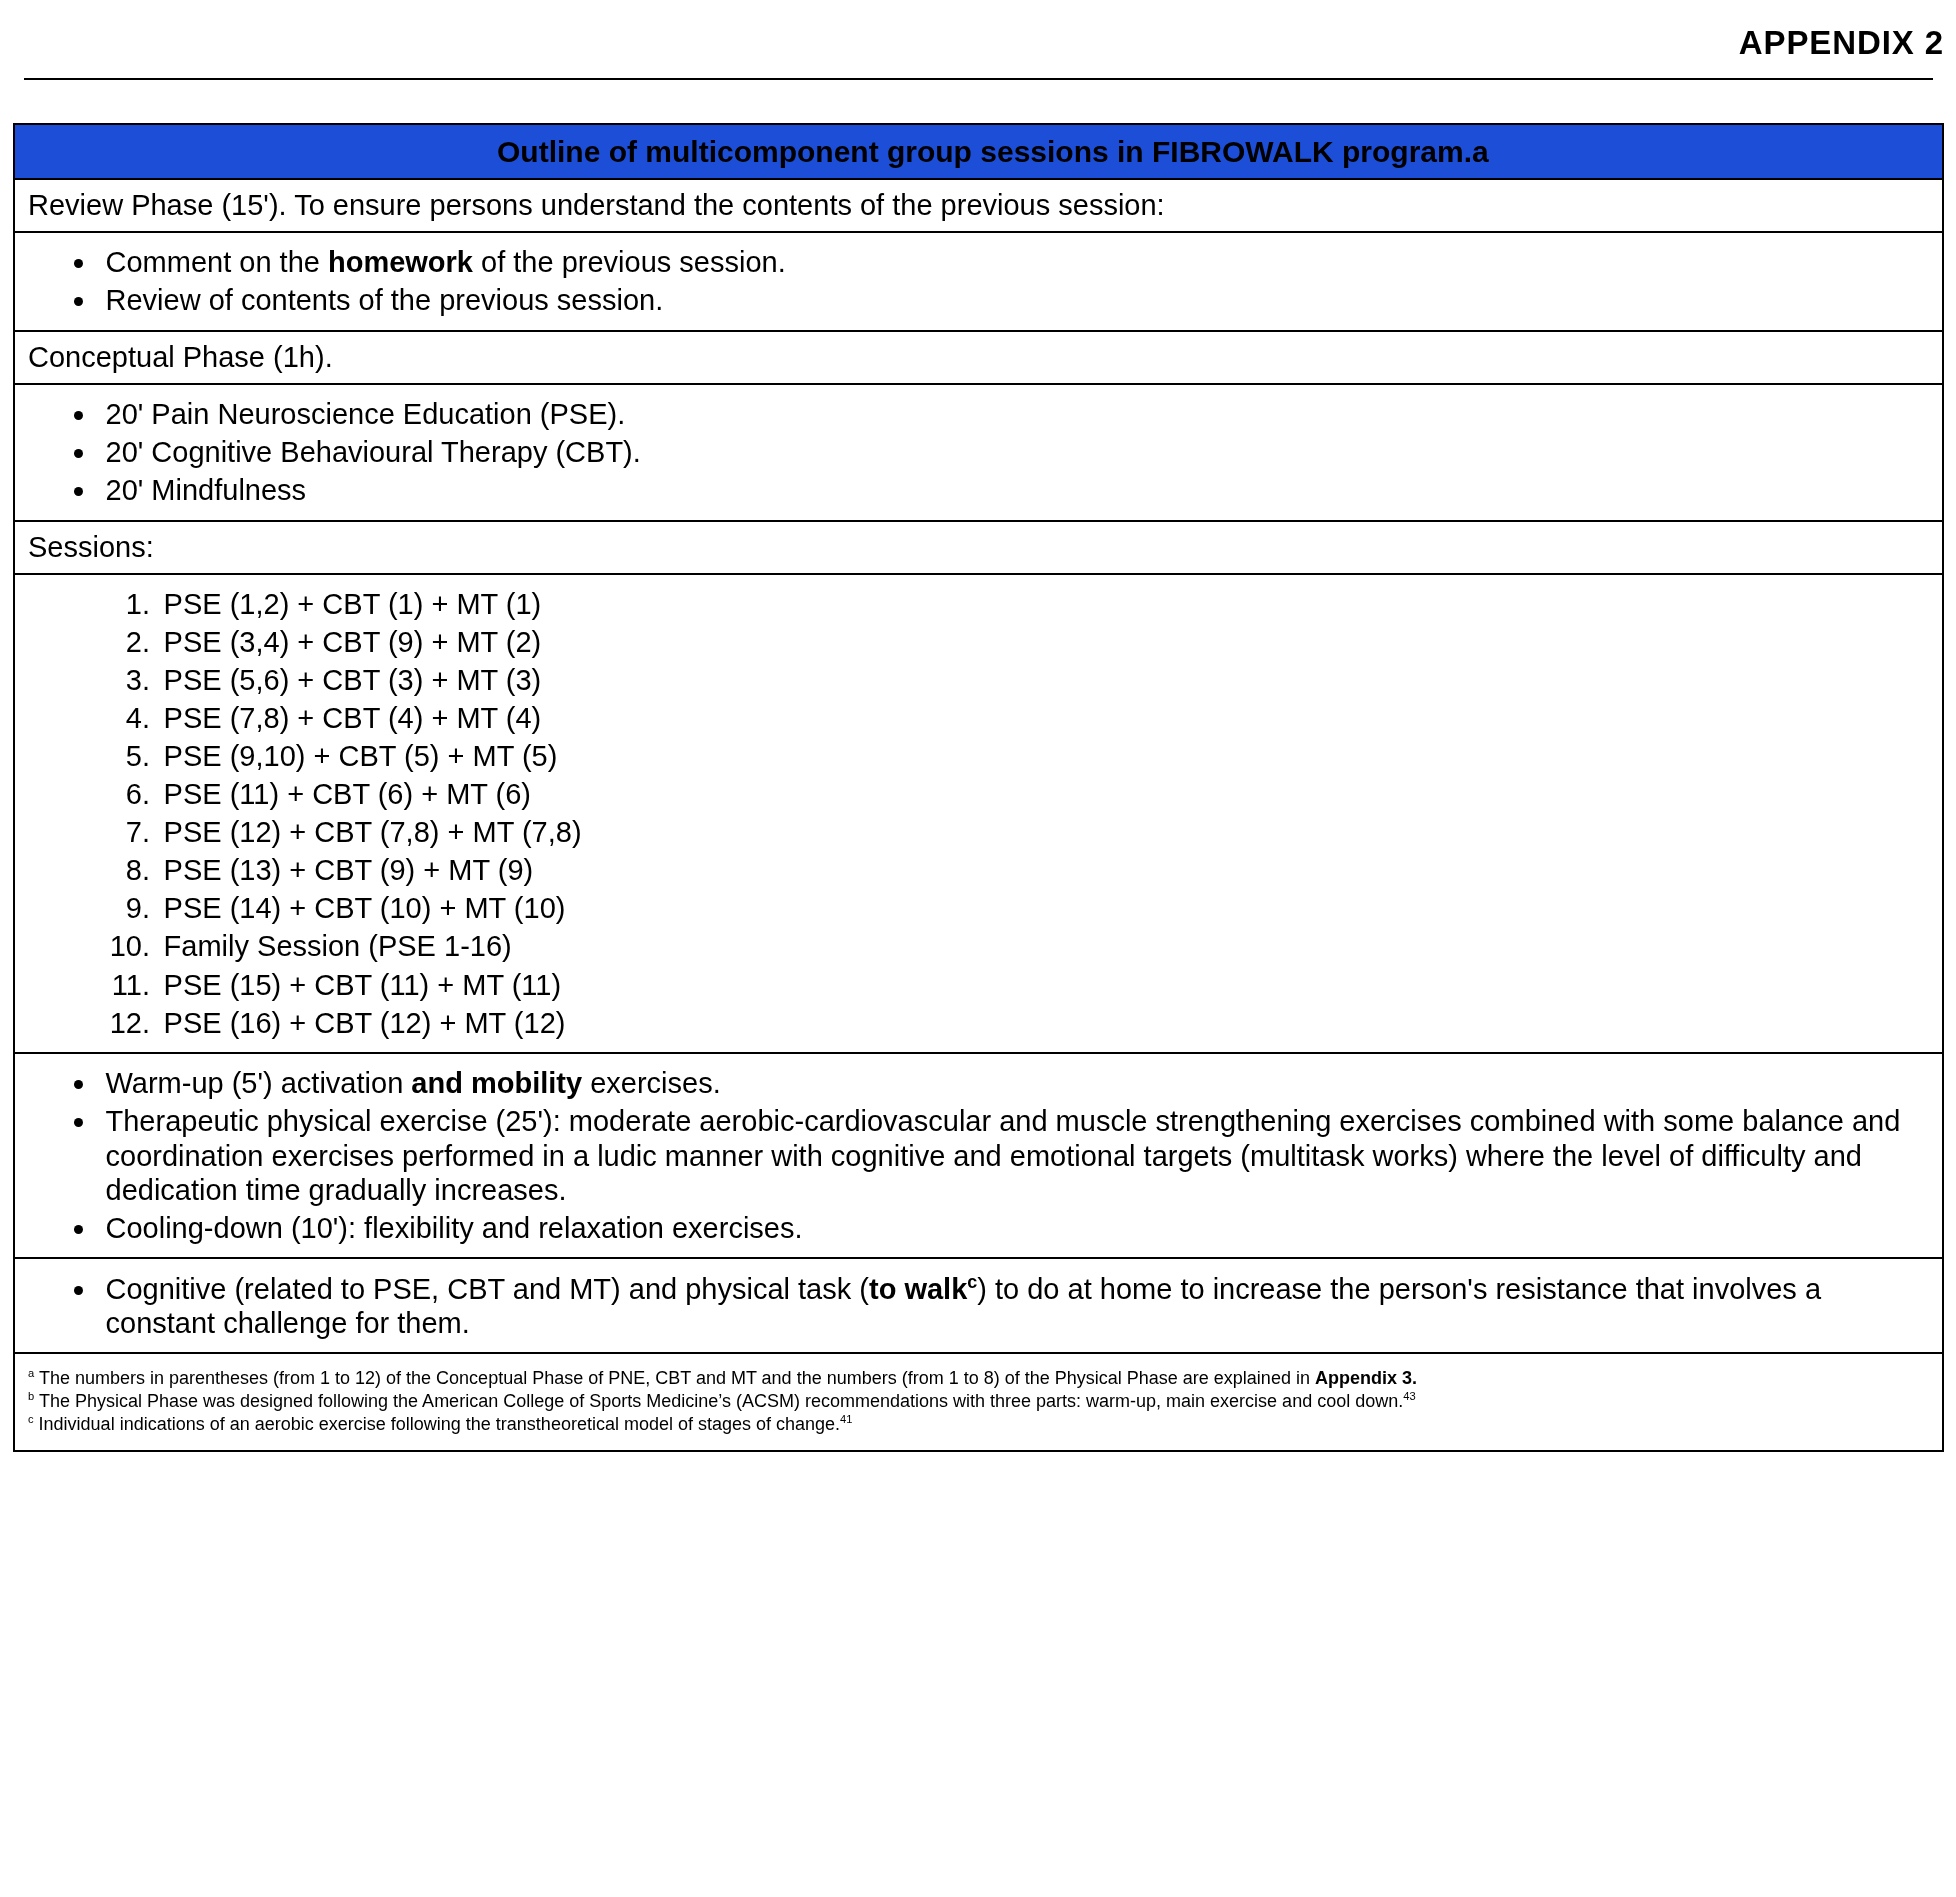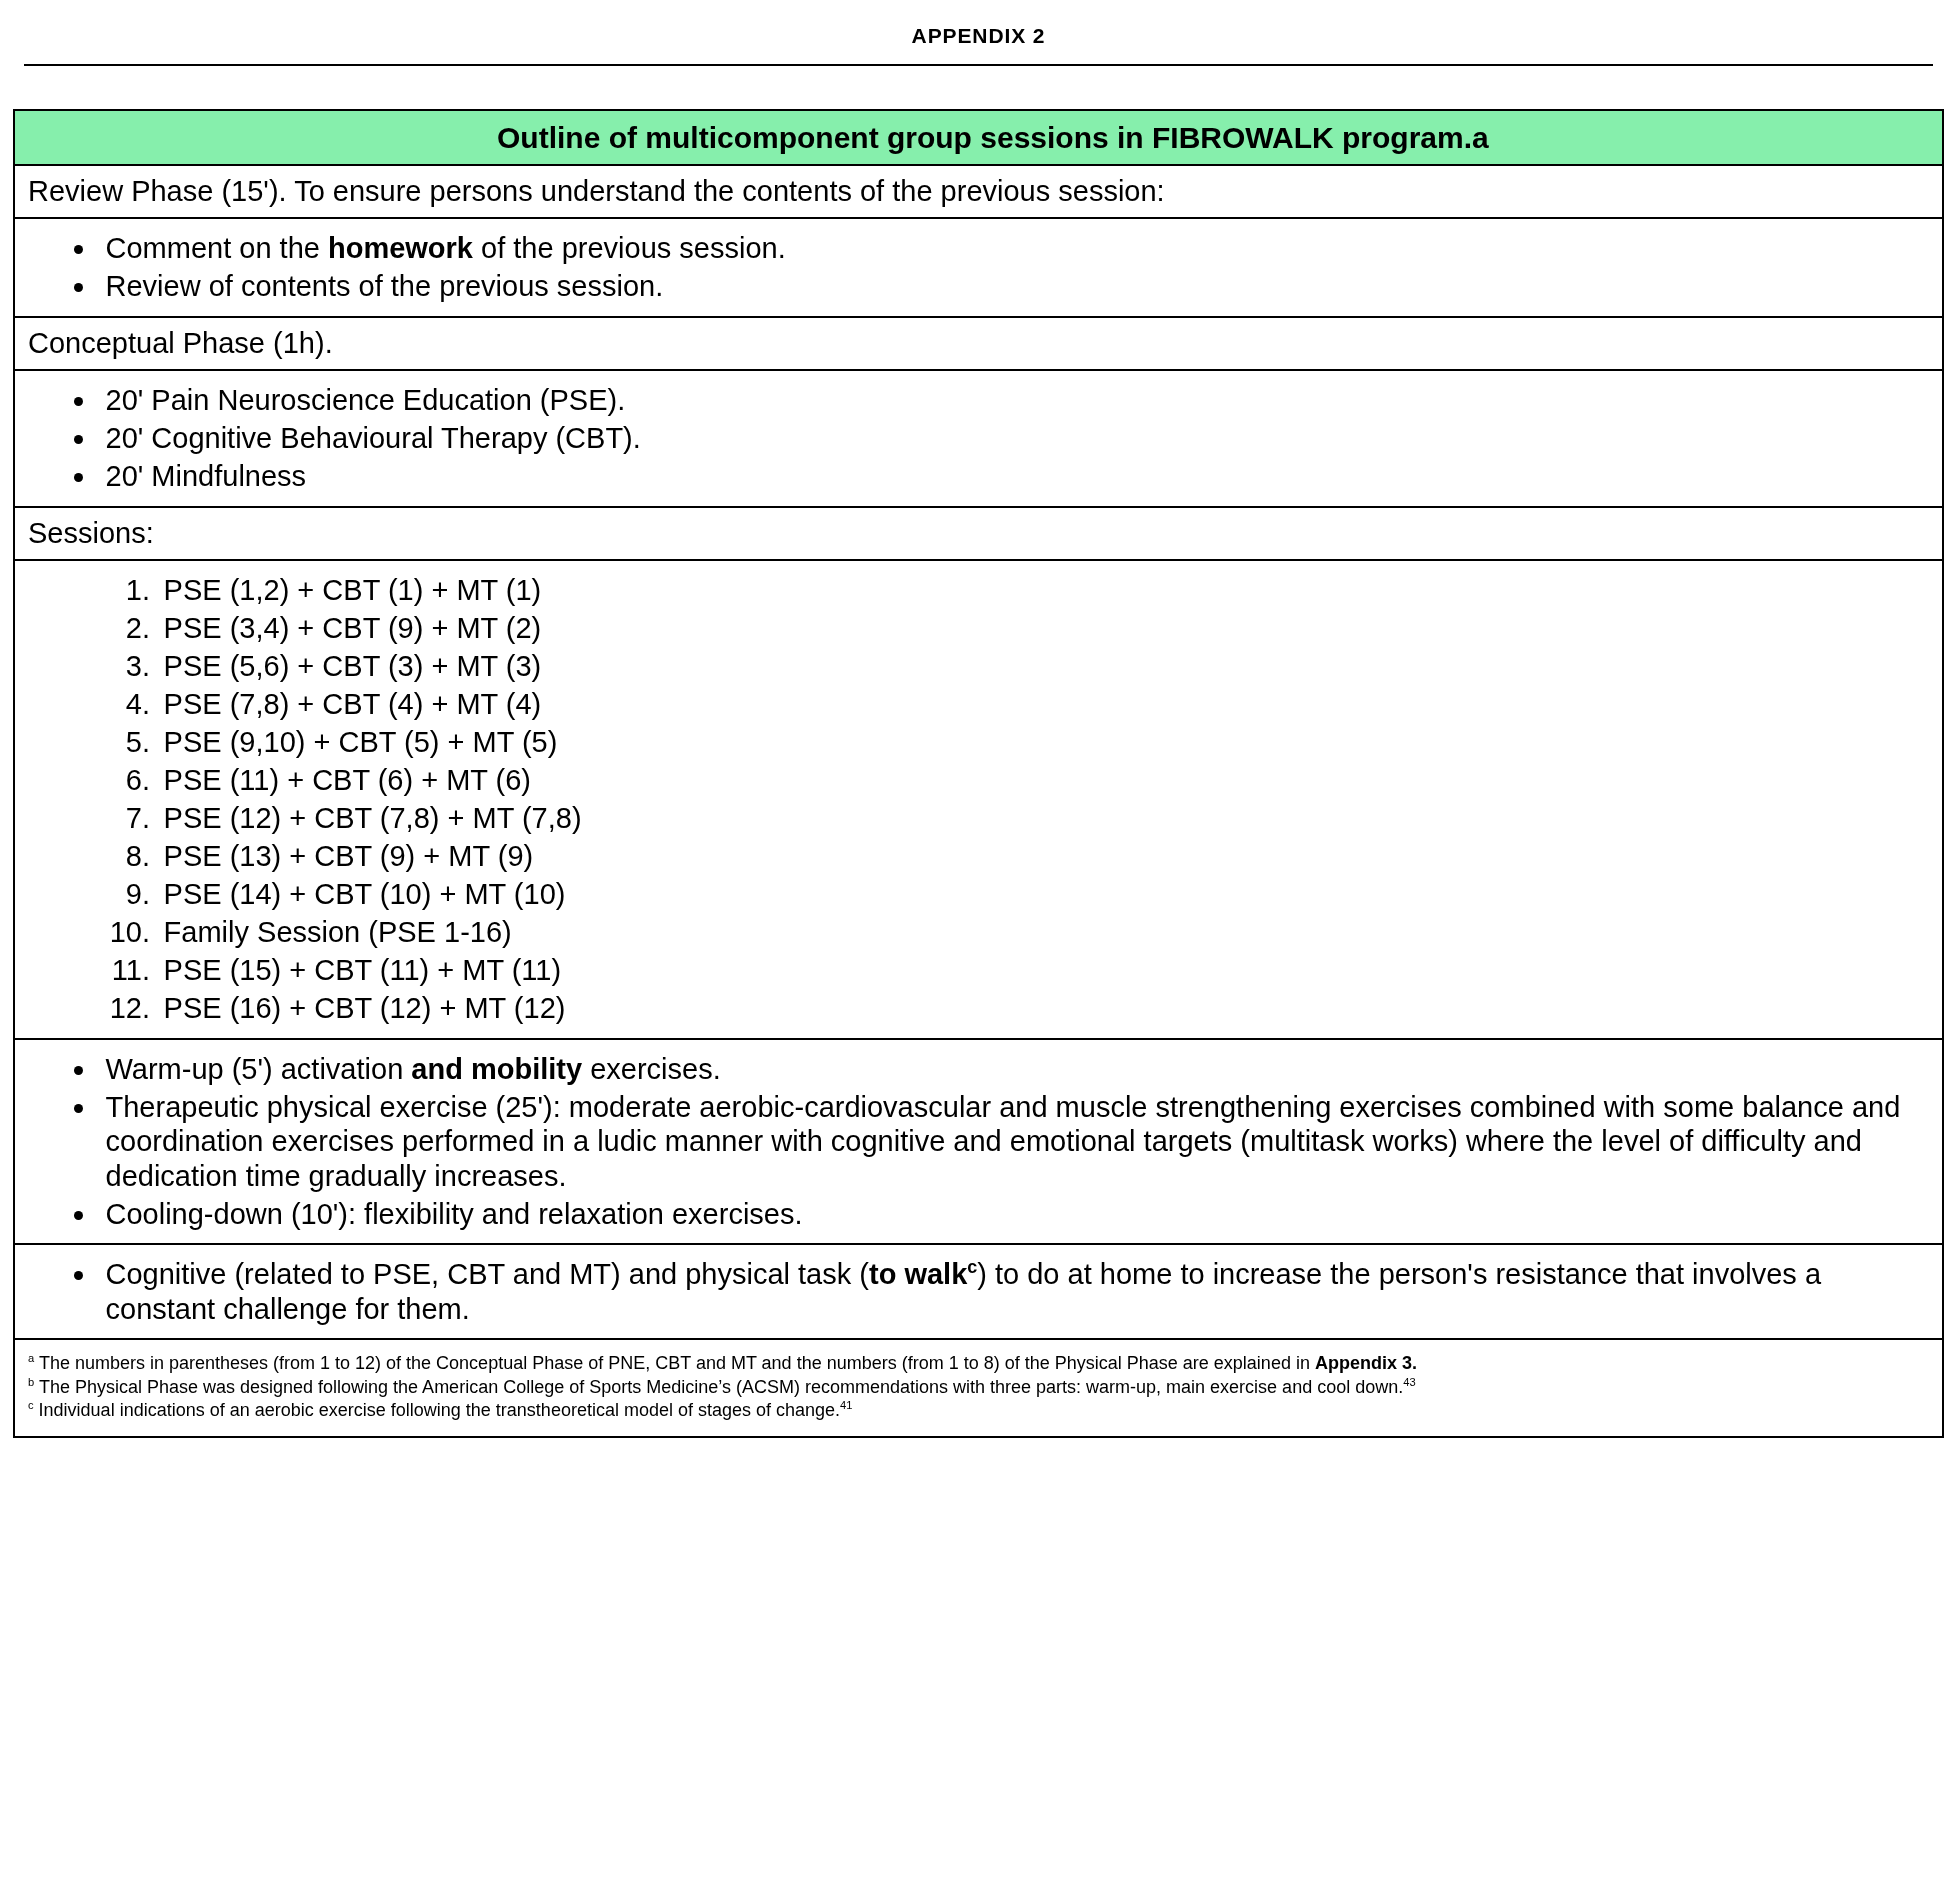--- a/index.html
+++ b/index.html
@@ -8,23 +8,23 @@
     width: 1957px;
     min-height: 1897px;
     background: #ffffff;
     color: #000000;
     font-family: "Liberation Sans", "DejaVu Sans", sans-serif;
     font-size: 29px;
     line-height: 1.18;
   }
   .page { padding: 15px 13px 38px 13px; }
   .page-title {
-    text-align: center;
+    text-align: right;
     font-weight: 700;
-    font-size: 21px;
+    font-size: 33px;
     letter-spacing: 0.9px;
     padding: 9.4px 0 15px 0;
   }
   .title-rule {
     border: none;
     border-top: 2.8px solid #000;
     margin: 0 11.3px;
   }
   .doc-table {
     margin: 43px 0 0 0;
@@ -60,21 +60,21 @@
   .bold { font-weight: 700; }
 </style>
 </head>
 <body>
 
 <div class="page">
   <div class="page-title">APPENDIX 2</div>
   <hr class="title-rule">
 
   <div class="doc-table">
-    <div class="doc-table-header" style="background: #86efac; padding-left: 40px;">
+    <div class="doc-table-header" style="background: #1d4ed8; padding-left: 40px;">
       <span>Outline of multicomponent group sessions in FIBROWALK program.a</span>
     </div>
     <div>
         <div class="trow"><span>Review Phase (15'). To ensure persons understand the contents of the previous session:</span></div>
         <div class="trow">
           <ul>
             <li><span>Comment on the </span><span class="bold">homework</span><span> of the previous session.</span></li>
             <li><span>Review of contents of the previous session.</span></li>
           </ul>
         </div>

